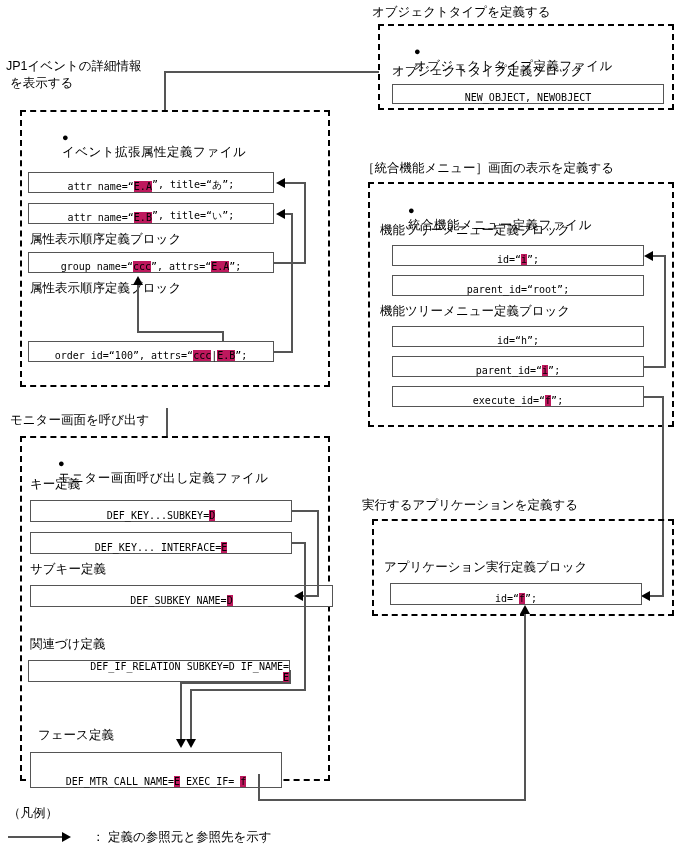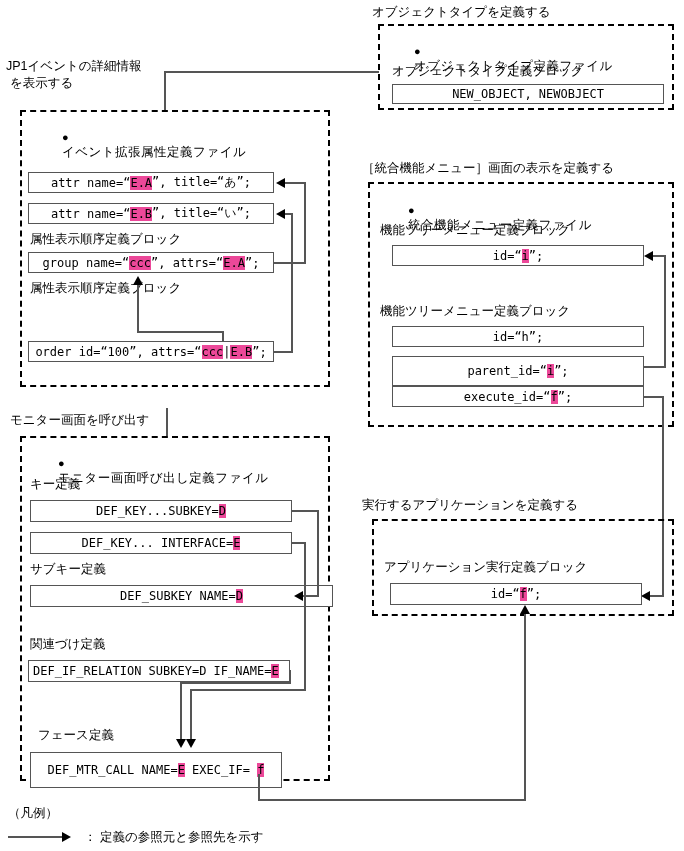--- a/index.html
+++ b/index.html
@@ -29,26 +29,26 @@
 
   
   .blocklabel{
     position:absolute;font-size:12.5px;white-space:pre;line-height:15px;
   }
 
   
   .codebox{
     position:absolute;box-sizing:border-box;
     border:1.6px solid #555;background:#fff;
-    display:flex;align-items:center;justify-content:center;
+    display:flex;align-items:flex-end;justify-content:center;
     font-family:"DejaVu Sans Mono","Liberation Mono",monospace;
-    font-size:12px;white-space:pre;color:#000;
+    font-size:10px;white-space:pre;color:#000;
   }
   .codebox.left{justify-content:flex-start;padding-left:4px;}
-  .hl{background:#ec4899;}
+  .hl{background:#be185d;}
 
   
   .ln{position:absolute;background:#555;}
   .lnh{height:1.6px;}
   .lnv{width:1.6px;}
   .arrow{position:absolute;width:0;height:0;}
   .arr-left{border-top:5px solid transparent;border-bottom:5px solid transparent;border-right:9px solid #000;}
   .arr-right{border-top:5px solid transparent;border-bottom:5px solid transparent;border-left:9px solid #000;}
   .arr-up{border-left:5px solid transparent;border-right:5px solid transparent;border-bottom:9px solid #000;}
   .arr-down{border-left:5px solid transparent;border-right:5px solid transparent;border-top:9px solid #000;}
@@ -133,28 +133,31 @@
     <span class="bullet">●</span>
     <span>統合機能メニュー定義ファイル</span>
   </div>
 
   <div class="blocklabel" style="left:380px;top:223px;">機能ツリーメニュー定義ブロック</div>
 
   <div class="codebox" style="left:392px;top:245px;width:252px;height:21px;">
     <span>id=“</span><span class="hl">i</span><span>”;</span>
   </div>
 
+  <div class="codebox" style="left:392px;top:275px;width:252px;height:21px;">
+    <span>parent_id=“root”;</span>
+  </div>
 
   <div class="blocklabel" style="left:380px;top:304px;">機能ツリーメニュー定義ブロック</div>
 
   <div class="codebox" style="left:392px;top:326px;width:252px;height:21px;">
     <span>id=“h”;</span>
   </div>
 
-  <div class="codebox" style="left:392px;top:356px;width:252px;height:30px;">
+  <div class="codebox" style="left:392px;top:356px;width:252px;height:21px;">
     <span>parent_id=“</span><span class="hl">i</span><span>”;</span>
   </div>
 
   <div class="codebox" style="left:392px;top:386px;width:252px;height:21px;">
     <span>execute_id=“</span><span class="hl">f</span><span>”;</span>
   </div>
 
   <div class="ln lnh" style="left:644px;top:366px;width:22px;"></div>
   <div class="ln lnv" style="left:664px;top:255px;height:112px;"></div>
   <div class="ln lnh" style="left:653px;top:255px;width:12px;"></div>
@@ -198,21 +201,21 @@
   </div>
 
   <div class="blocklabel" style="left:30px;top:562px;">サブキー定義</div>
 
   <div class="codebox" style="left:30px;top:585px;width:303px;height:22px;">
     <span>DEF_SUBKEY NAME=</span><span class="hl">D</span>
   </div>
 
   <div class="blocklabel" style="left:30px;top:637px;">関連づけ定義</div>
 
-  <div class="codebox left" style="left:28px;top:660px;width:262px;height:22px;">
+  <div class="codebox left" style="left:28px;top:660px;width:262px;height:22px;flex-direction:column;">
     <span>DEF_IF_RELATION SUBKEY=D IF_NAME=</span><span class="hl">E</span>
   </div>
 
   <div class="blocklabel" style="left:30px;top:712px;margin-top:42px;">呼び出しインター</div>
   <div class="blocklabel" style="left:38px;top:728px;">フェース定義</div>
 
   <div class="codebox" style="left:30px;top:752px;width:252px;height:36px;">
     <span>DEF_MTR_CALL NAME=</span><span class="hl">E</span><span> EXEC_IF= </span><span class="hl">f</span>
   </div>
 
@@ -234,15 +237,15 @@
 
   <div class="ln lnv" style="left:258px;top:774px;height:26px;"></div>
   <div class="ln lnh" style="left:258px;top:799px;width:268px;"></div>
   <div class="ln lnv" style="left:524px;top:614px;height:186px;"></div>
   <div class="arrow arr-up" style="left:520px;top:605px;"></div>
 
   <div class="legend-text" style="left:8px;top:805px;">（凡例）</div>
 
   <div class="ln lnh" style="left:8px;top:836px;width:55px;"></div>
   <div class="arrow arr-right" style="left:62px;top:832px;"></div>
-  <div class="legend-text" style="left:84px;top:829px;">： 定義の参照元と参照先を示す</div>
+  <div class="legend-text" style="left:92px;top:829px;">： 定義の参照元と参照先を示す</div>
 
 </div>
 
 </body></html>

